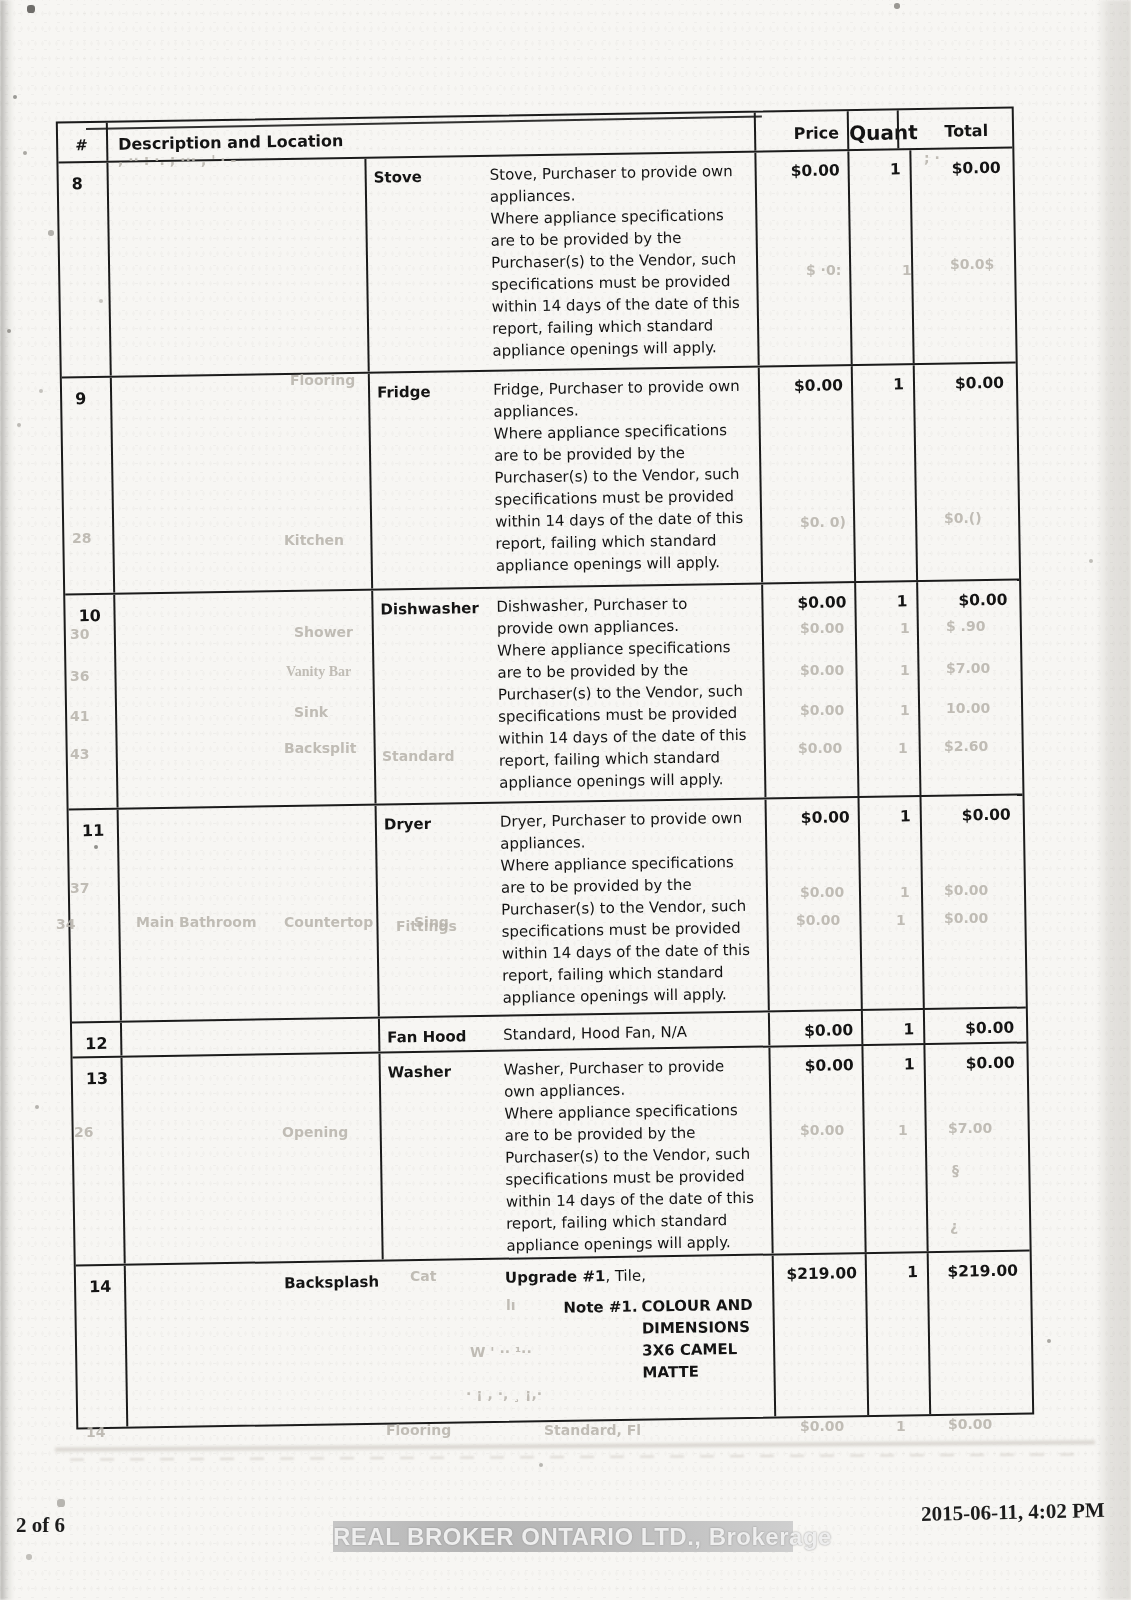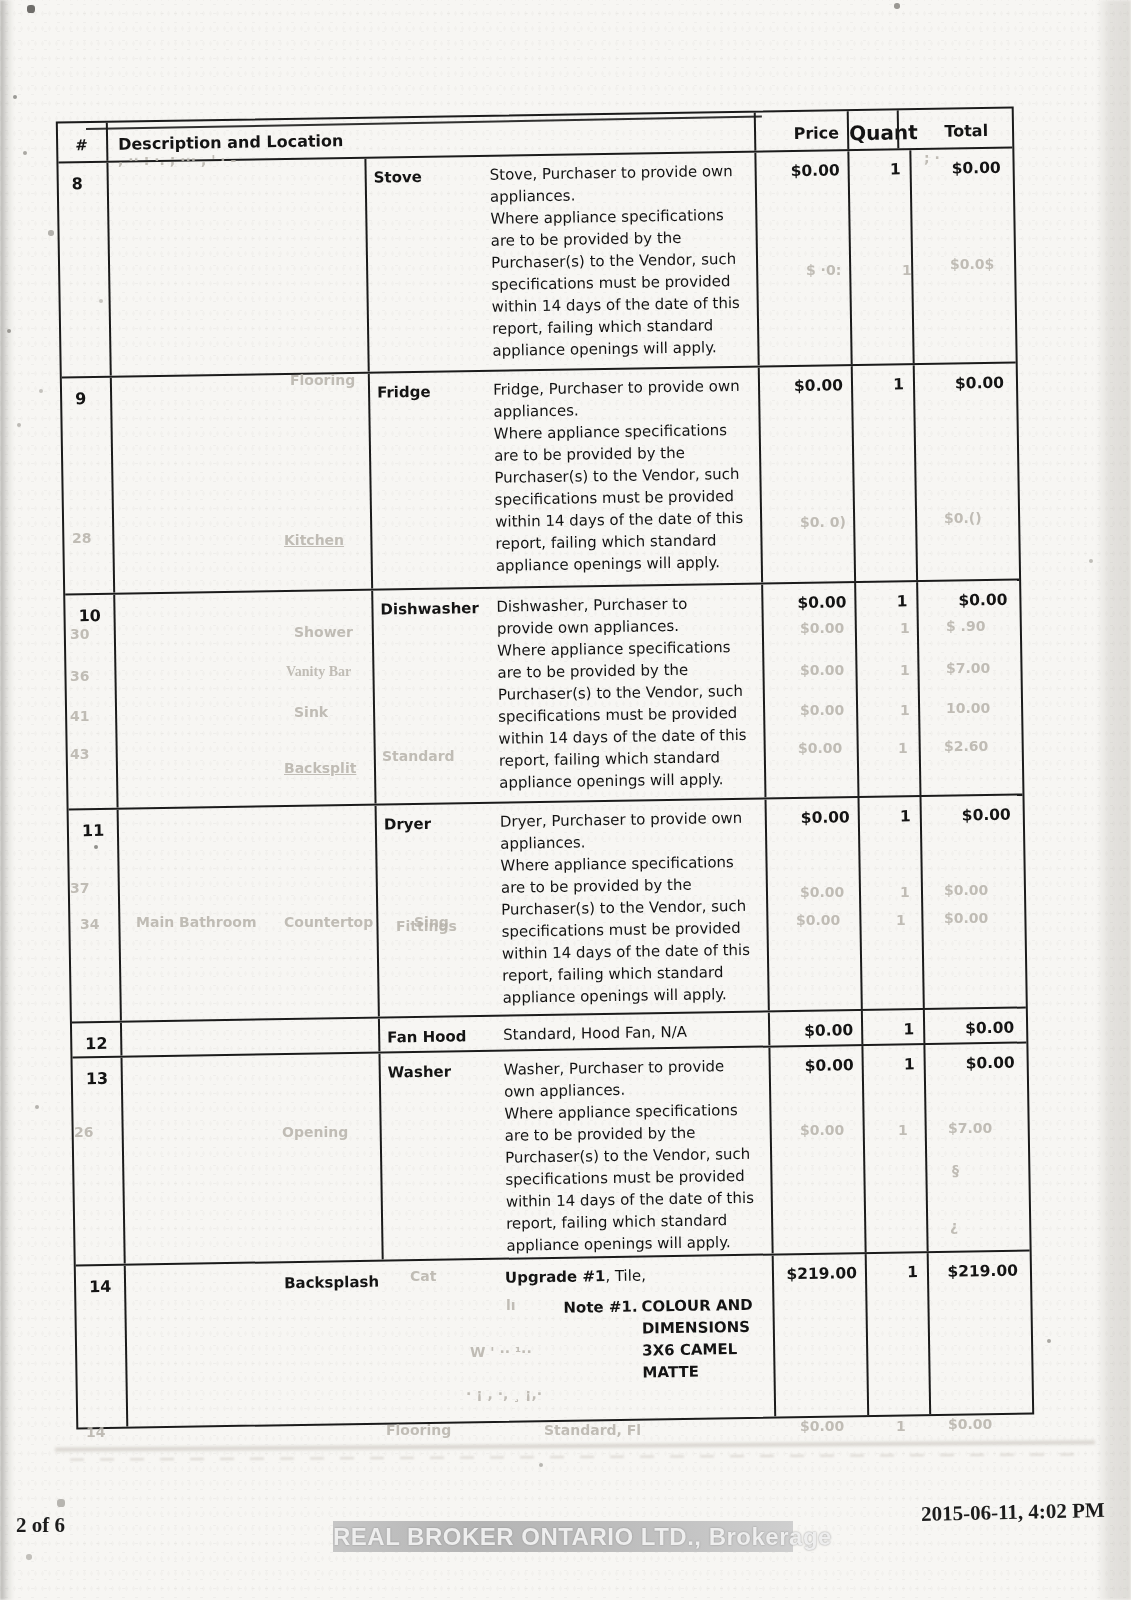--- a/index.html
+++ b/index.html
@@ -214,56 +214,56 @@
 </div>
 
 <div id="ghost-layer">
     <span class="ghost" style="left: 118px; top: 152px;">, ·· : ·. ; ··· , ' · -</span>
     <span class="ghost" style="left: 924px; top: 150px;">; ·</span>
     <span class="ghost" style="left: 806px; top: 262px;">$ ·0:</span>
     <span class="ghost" style="left: 902px; top: 262px;">1</span>
     <span class="ghost" style="left: 950px; top: 256px;">$0.0$</span>
     <span class="ghost" style="left: 290px; top: 372px;">Flooring</span>
     <span class="ghost" style="left: 72px; top: 530px;">28</span>
-    <span class="ghost" style="left: 284px; top: 532px; text-decoration: underline;">Kitchen</span>
+    <span class="ghost" style="left: 284px; top: 532px;">Kitchen</span>
     <span class="ghost" style="left: 800px; top: 514px;">$0. 0)</span>
     <span class="ghost" style="left: 944px; top: 510px;">$0.()</span>
     <span class="ghost" style="left: 294px; top: 624px;">Shower</span>
     <span class="ghost" style="left: 800px; top: 620px;">$0.00</span>
     <span class="ghost" style="left: 900px; top: 620px;">1</span>
     <span class="ghost" style="left: 946px; top: 618px;">$ .90</span>
     <span class="ghost" style="left: 70px; top: 626px;">30</span>
     <span class="ghost" style="left: 286px; top: 664px; font-family: Liberation Serif, serif;">Vanity Bar</span>
     <span class="ghost" style="left: 800px; top: 662px;">$0.00</span>
     <span class="ghost" style="left: 900px; top: 662px;">1</span>
     <span class="ghost" style="left: 946px; top: 660px;">$7.00</span>
     <span class="ghost" style="left: 70px; top: 668px;">36</span>
     <span class="ghost" style="left: 294px; top: 704px;">Sink</span>
     <span class="ghost" style="left: 800px; top: 702px;">$0.00</span>
     <span class="ghost" style="left: 900px; top: 702px;">1</span>
     <span class="ghost" style="left: 946px; top: 700px;">10.00</span>
     <span class="ghost" style="left: 70px; top: 708px;">41</span>
-    <span class="ghost" style="left: 284px; top: 760px; text-decoration: underline;">Backsplit</span>
+    <span class="ghost" style="left: 284px; top: 740px;">Backsplit</span>
     <span class="ghost" style="left: 382px; top: 748px;">Standard</span>
     <span class="ghost" style="left: 798px; top: 740px;">$0.00</span>
     <span class="ghost" style="left: 898px; top: 740px;">1</span>
     <span class="ghost" style="left: 944px; top: 738px;">$2.60</span>
     <span class="ghost" style="left: 70px; top: 746px;">43</span>
     <span class="ghost" style="left: 396px; top: 894px; margin-top: 24px;">Fittings</span>
     <span class="ghost" style="left: 800px; top: 884px;">$0.00</span>
     <span class="ghost" style="left: 900px; top: 884px;">1</span>
     <span class="ghost" style="left: 944px; top: 882px;">$0.00</span>
     <span class="ghost" style="left: 70px; top: 880px;">37</span>
     <span class="ghost" style="left: 136px; top: 914px;">Main Bathroom</span>
     <span class="ghost" style="left: 284px; top: 914px;">Countertop</span>
     <span class="ghost" style="left: 378px; top: 914px; margin-left: 36px;">Sing</span>
     <span class="ghost" style="left: 796px; top: 912px;">$0.00</span>
     <span class="ghost" style="left: 896px; top: 912px;">1</span>
     <span class="ghost" style="left: 944px; top: 910px;">$0.00</span>
-    <span class="ghost" style="left: 80px; top: 916px; text-align: center;">34</span>
+    <span class="ghost" style="left: 56px; top: 916px; text-align: center;">34</span>
     <span class="ghost" style="left: 282px; top: 1124px;">Opening</span>
     <span class="ghost" style="left: 800px; top: 1122px;">$0.00</span>
     <span class="ghost" style="left: 898px; top: 1122px;">1</span>
     <span class="ghost" style="left: 948px; top: 1120px;">$7.00</span>
     <span class="ghost" style="left: 74px; top: 1124px;">26</span>
     <span class="ghost" style="left: 952px; top: 1162px;">§</span>
     <span class="ghost" style="left: 950px; top: 1218px;">¿</span>
     <span class="ghost" style="left: 410px; top: 1268px;">Cat</span>
     <span class="ghost" style="left: 506px; top: 1297px;">lı</span>
     <span class="ghost" style="left: 470px; top: 1344px;">W ' ·· ¹··</span>

